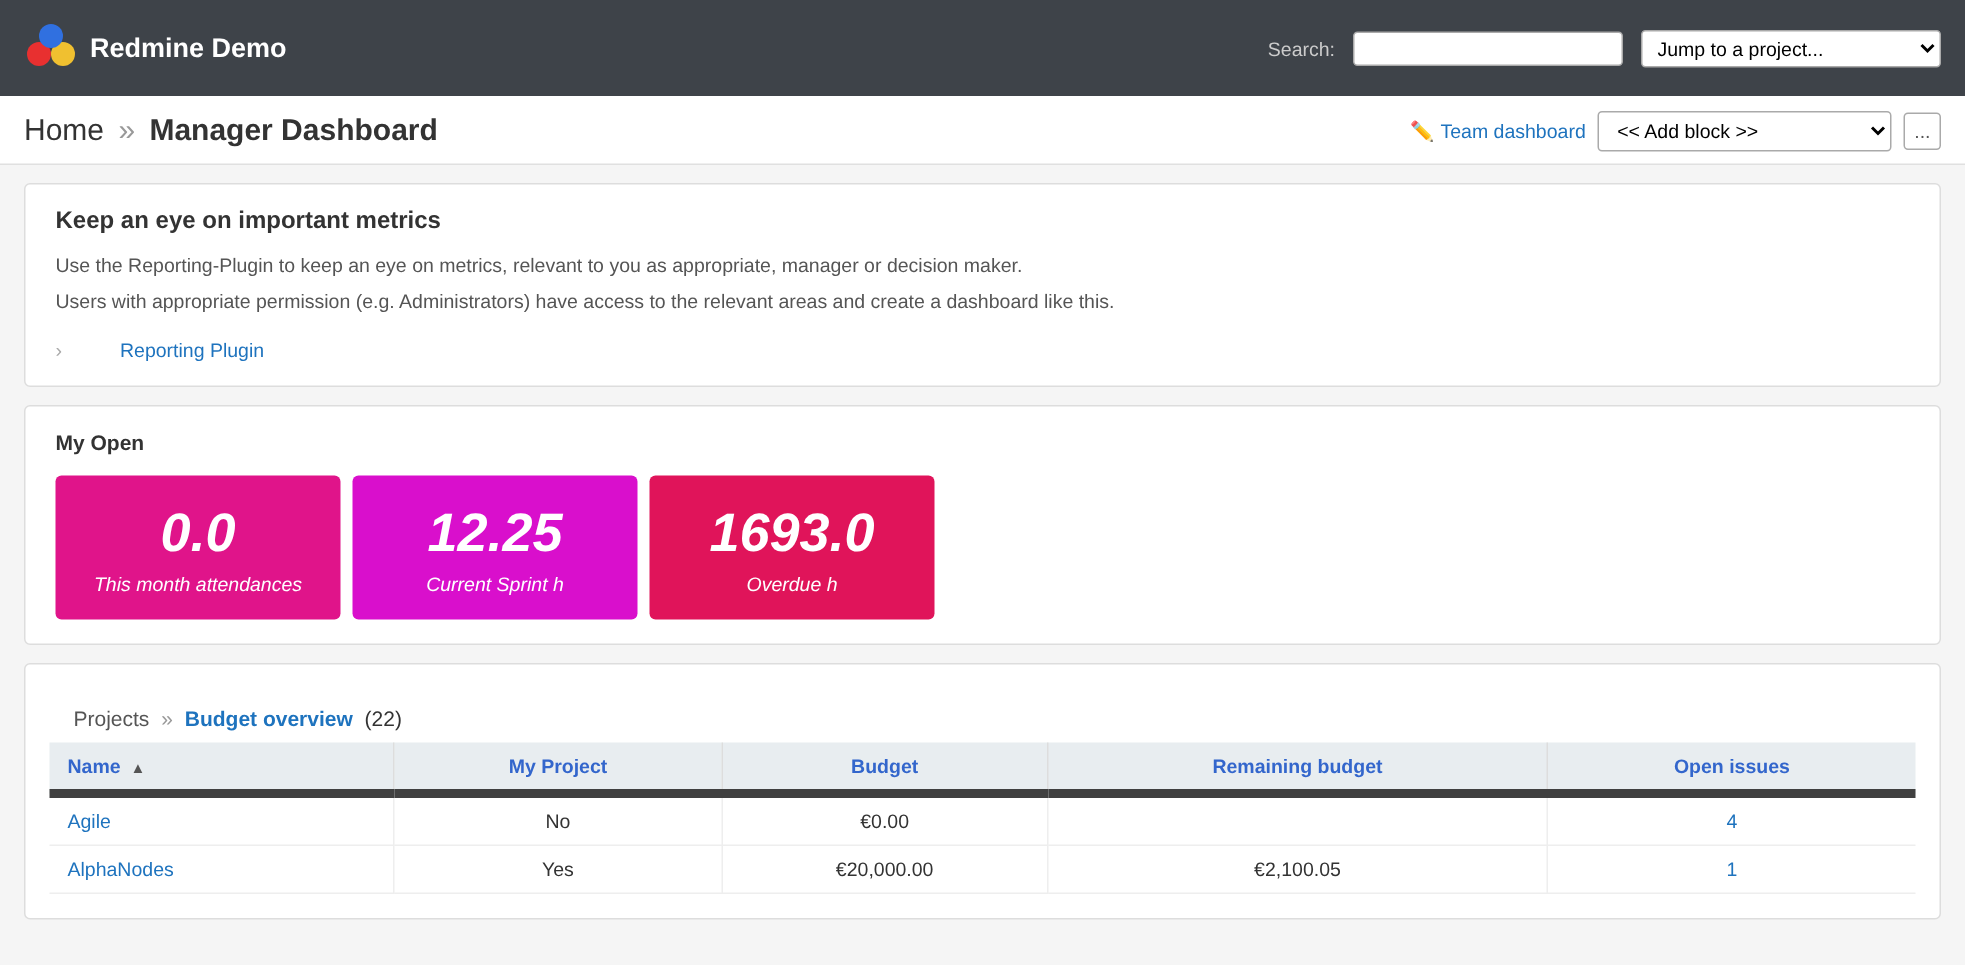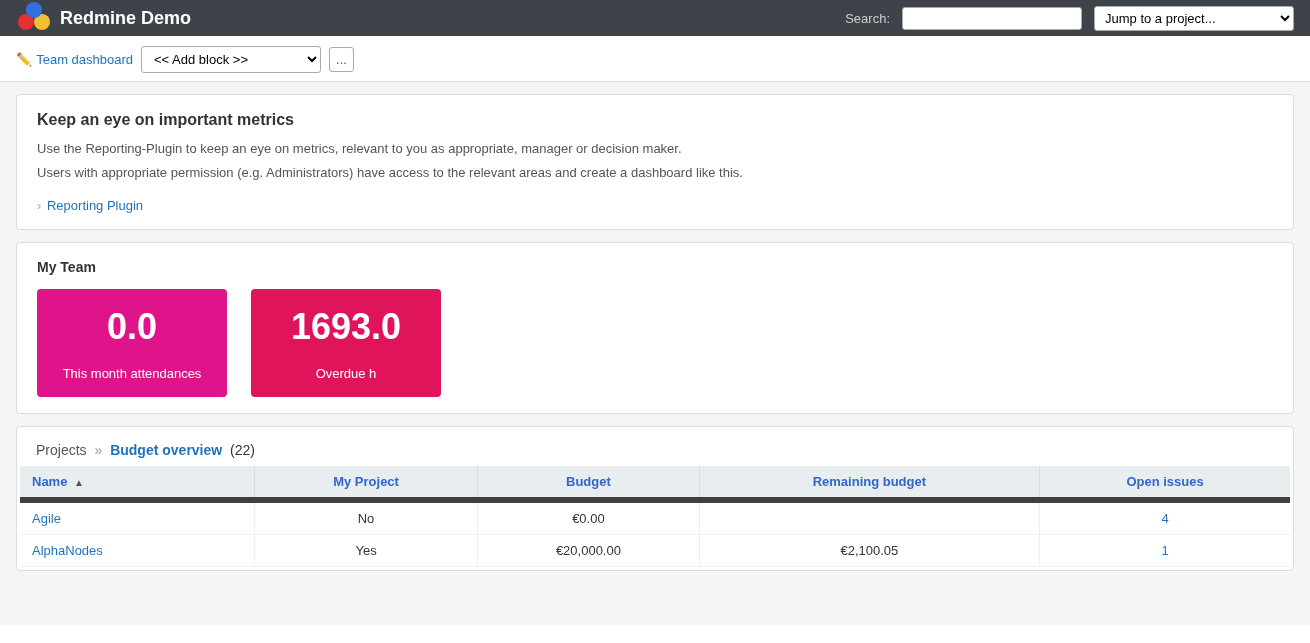--- a/index.html
+++ b/index.html
@@ -4,21 +4,21 @@
   <style>
     * { box-sizing: border-box; margin: 0; padding: 0; }
     body { font-family: "Helvetica Neue", Helvetica, Arial, sans-serif; font-size: 13px; background: #fff; color: #333; }
 
     
     #header {
       background: #3e4349;
       display: flex;
       align-items: center;
       padding: 0 16px;
-      height: 36px;
+      height: 64px;
       gap: 12px;
     }
     #header .logo-area {
       display: flex;
       align-items: center;
       gap: 8px;
     }
     #header .app-title {
       color: #fff;
       font-size: 18px;
@@ -82,21 +82,21 @@
       align-items: center;
       gap: 4px;
     }
     .add-block-select {
       border: 1px solid #aaa;
       border-radius: 3px;
       padding: 4px 8px;
       font-size: 13px;
       background: #fff;
       cursor: pointer;
-      width: 180px;
+      width: 196px;
     }
     .more-btn {
       background: none;
       border: 1px solid #aaa;
       border-radius: 3px;
       padding: 4px 6px;
       cursor: pointer;
       font-size: 13px;
       color: #555;
     }
@@ -129,66 +129,68 @@
       margin-bottom: 4px;
     }
     .info-block .plugin-link {
       color: #1e73be;
       text-decoration: none;
       font-size: 13px;
       margin-top: 8px;
       display: inline-flex;
       align-items: center;
       gap: 4px;
+      margin-left: 33px;
     }
 
     
     .team-block {
       background: #fff;
       border: 1px solid #ddd;
       border-radius: 4px;
       padding: 16px 20px;
       margin-bottom: 12px;
     }
     .team-block h3 {
       font-size: 14px;
       font-weight: bold;
       margin-bottom: 14px;
       color: #333;
     }
     .metrics-row {
       display: flex;
-      gap: 24px;
+      gap: 8px;
+      font-style: italic;
     }
     .metric-card {
       border-radius: 4px;
       padding: 16px 24px;
       min-width: 190px;
       text-align: center;
       color: #fff;
     }
     .metric-card .metric-value {
       font-size: 36px;
       font-weight: bold;
       line-height: 1.2;
     }
     .metric-card .metric-label {
       font-size: 13px;
-      margin-top: 18px;
+      margin-top: 6px;
     }
     .metric-attendances { background: #e0148a; }
     .metric-sprint      { background: #d90fcc; }
     .metric-overdue     { background: linear-gradient(135deg, #d91470 0%, #e0148a 100%); background: #e0145a; }
 
     
     .projects-block {
       background: #fff;
       border: 1px solid #ddd;
       border-radius: 4px;
-      padding: 3px;
+      padding: 16px;
       margin-bottom: 0;
       overflow: hidden;
     }
     .projects-block-header {
       padding: 12px 16px 8px;
       font-size: 14px;
     }
     .projects-block-header .projects-label {
       color: #555;
     }
@@ -246,20 +248,25 @@
     </svg>
     <span class="app-title">Redmine Demo</span>
   </div>
   <div class="spacer"></div>
   <span class="search-label">Search:</span>
   <input type="text" class="search-input" placeholder="" style="">
   <select class="jump-select"><option>Jump to a project...</option><option>Agile</option><option>AlphaNodes</option></select>
 </div>
 
 <div id="page-header">
+  <div class="breadcrumb">
+    <span>Home</span>
+    <span class="sep">»</span>
+    <span class="current">Manager Dashboard</span>
+  </div>
   <div class="header-actions">
     <button class="edit-dashboard-btn">
       <span>✏️</span>
       <span>Team dashboard</span>
     </button>
     <select class="add-block-select"><option>&lt;&lt; Add block &gt;&gt;</option></select>
     <button class="more-btn">
       <span>...</span>
     </button>
   </div>
@@ -271,25 +278,29 @@
     <h2>Keep an eye on important metrics</h2>
     <p>Use the Reporting-Plugin to keep an eye on metrics, relevant to you as appropriate, manager or decision maker.</p>
     <p>Users with appropriate permission (e.g. Administrators) have access to the relevant areas and create a dashboard like this.</p>
     <div style="margin-top:8px;">
       <span style="color:#aaa; margin-right:2px;">›</span>
       <a href="#" class="plugin-link">Reporting Plugin</a>
     </div>
   </div>
 
   <div class="team-block">
-    <h3>My Team</h3>
+    <h3>My Open</h3>
     <div class="metrics-row">
       <div class="metric-card metric-attendances">
         <div class="metric-value">0.0</div>
         <div class="metric-label">This month attendances</div>
+      </div>
+      <div class="metric-card metric-sprint">
+        <div class="metric-value">12.25</div>
+        <div class="metric-label">Current Sprint h</div>
       </div>
       <div class="metric-card metric-overdue">
         <div class="metric-value">1693.0</div>
         <div class="metric-label">Overdue h</div>
       </div>
     </div>
   </div>
 
   <div class="projects-block">
     <div class="projects-block-header">

